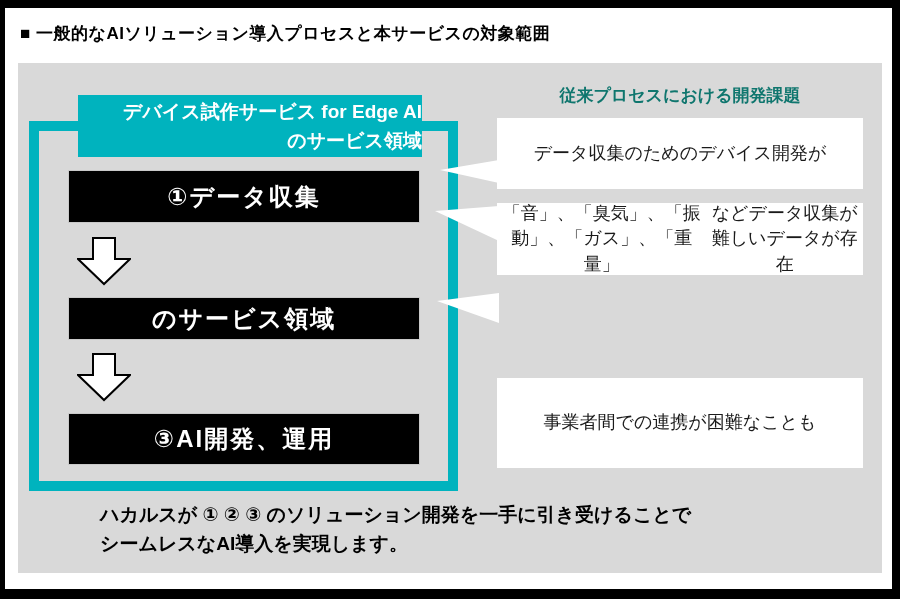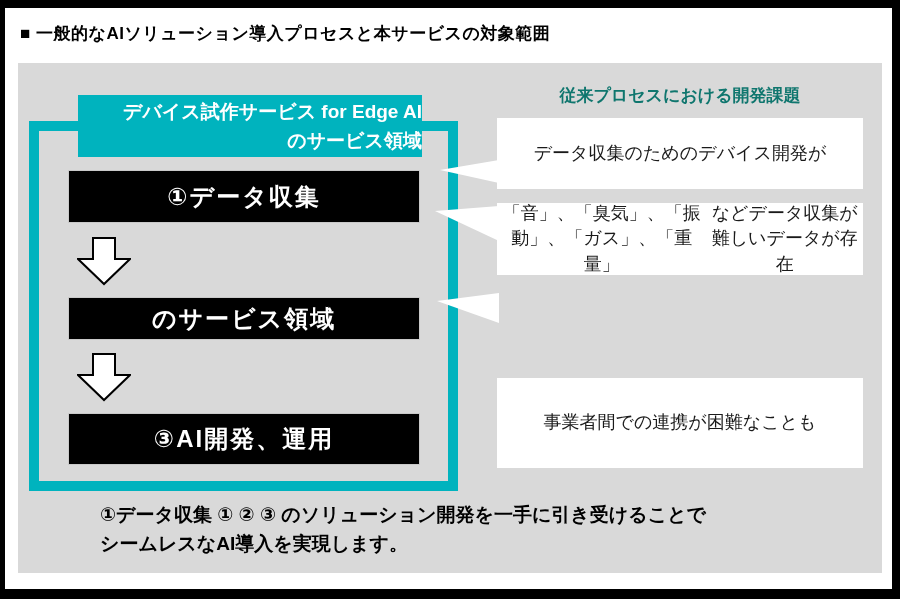--- a/index.html
+++ b/index.html
@@ -142,18 +142,18 @@
       <div>事業者間での連携が困難なことも</div>
     </div>
 
     <svg class="pointer-layer" width="864" height="510" viewBox="0 0 864 510">
       <polygon points="481,97 481,120 422,107" fill="#ffffff"></polygon>
       <polygon points="481,143 481,178 417,148" fill="#ffffff"></polygon>
       <polygon points="481,230 481,260 419,238" fill="#ffffff"></polygon>
     </svg>
 
     <div class="panel-footer">
-      <div>①データ収集 ① ② ③ のソリューション開発を一手に引き受けることで</div>
+      <div>ハカルスが ① ② ③ のソリューション開発を一手に引き受けることで</div>
       <div>シームレスなAI導入を実現します。</div>
     </div>
 
   </div>
 </div>
 
 </body></html>

